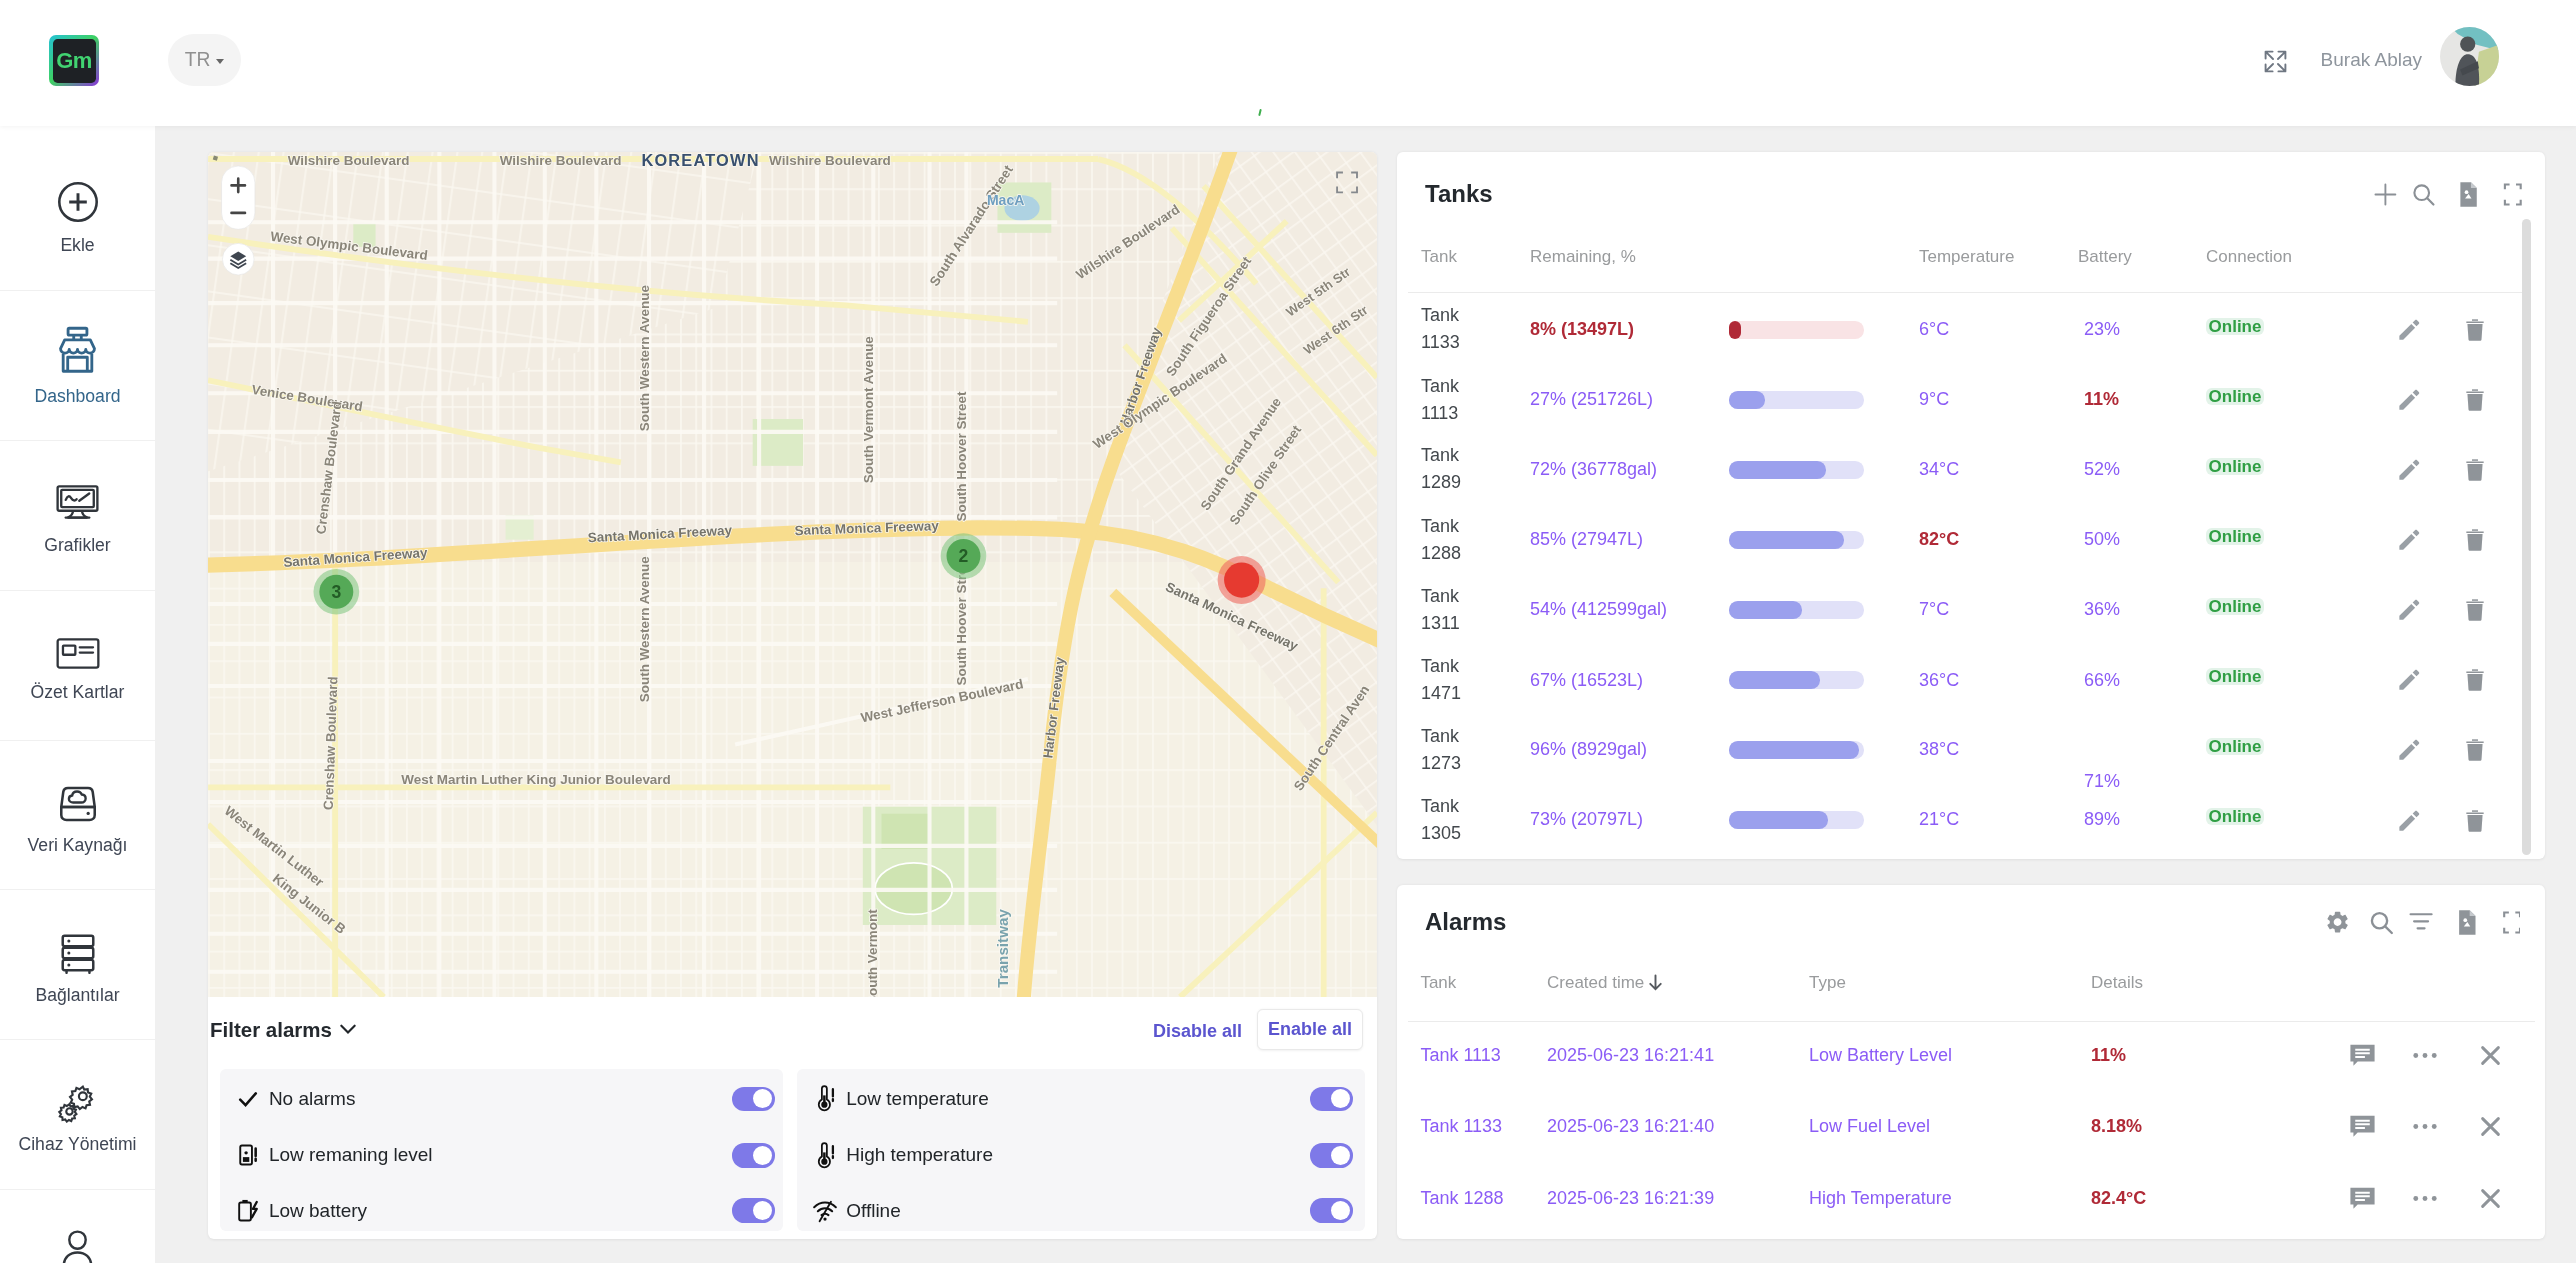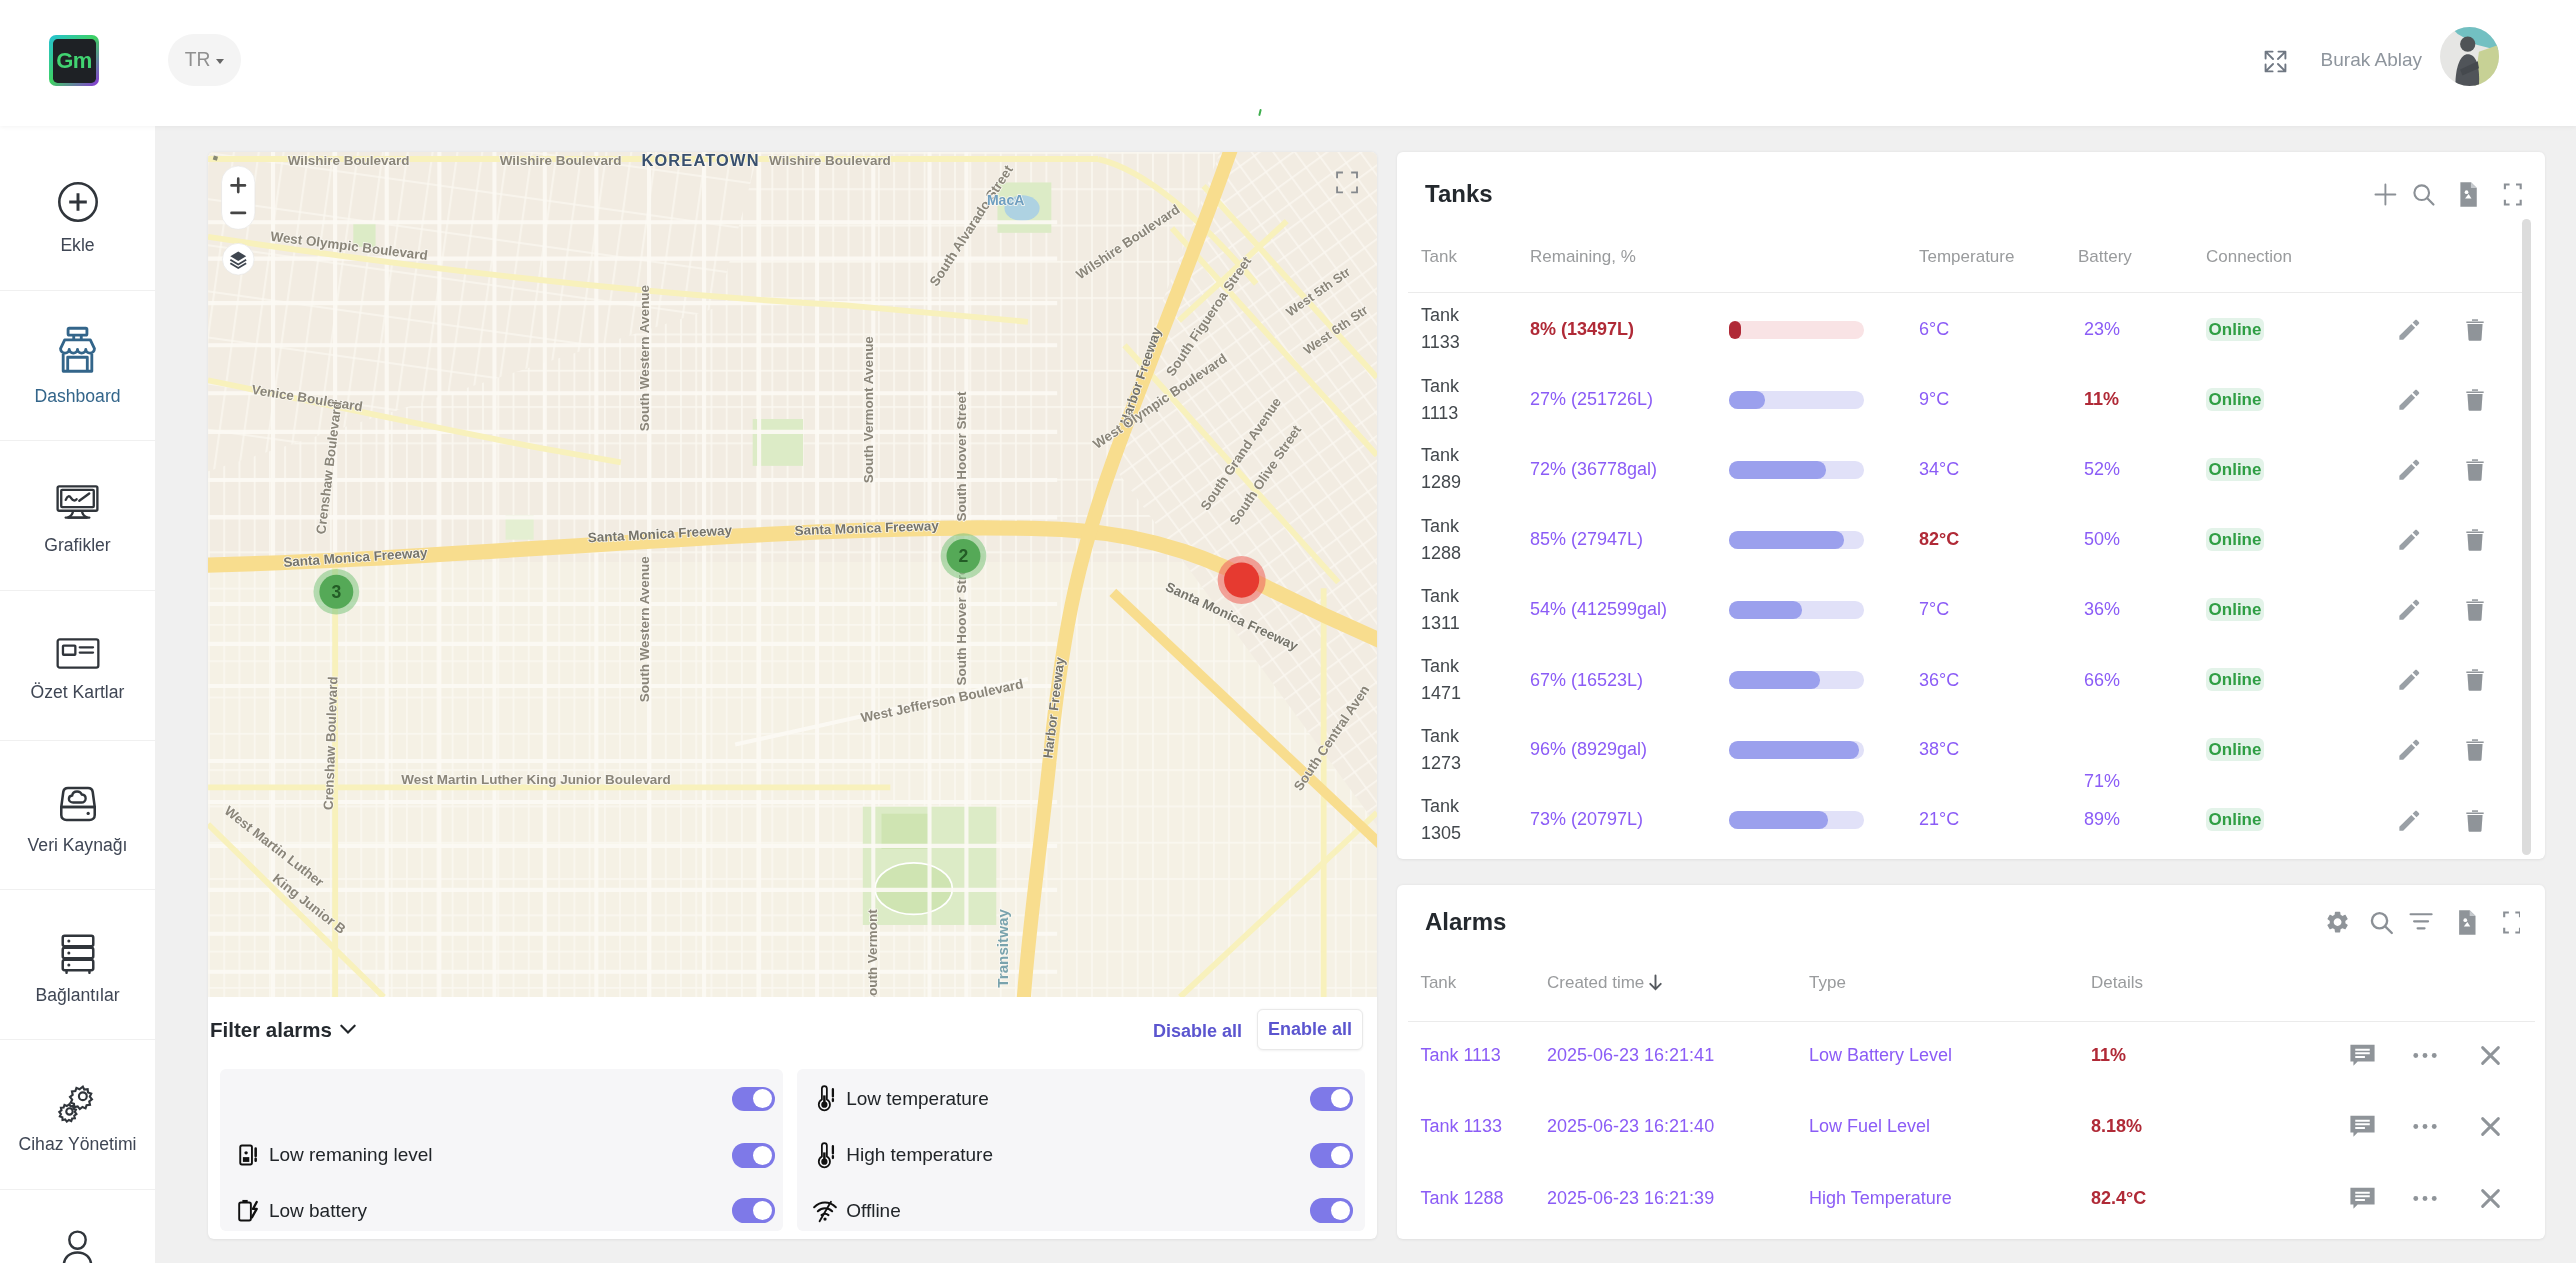--- a/index.html
+++ b/index.html
@@ -30,21 +30,21 @@
   #tankscard { left:1397px; top:152px; width:1148px; height:707px; }
   #alarmscard { left:1397px; top:885px; width:1148px; height:354px; }
   #mapwrap { position:absolute; left:0; top:0; width:1169px; height:845px; border-radius:5.9px 5.9px 0 0; overflow:hidden; }
 
   .cardtitle { position:absolute; font-size:24px; font-weight:bold; color:#24292e; }
   .colhdr { position:absolute; font-size:17px; color:#999b9d; }
   .hdrline { position:absolute; height:0; border-top:1.2px solid #ebebeb; }
   .cell { position:absolute; font-size:18px; color:#8b5cf6; white-space:nowrap; }
   .cell2 { position:absolute; font-size:18px; color:#43484d; line-height:27px; }
   .red { color:#b02a37; font-weight:bold; }
-  .pill { position:absolute; width:58px; height:23px; border-radius:5.9px; background:#e3f3e9; color:#2f9e44;
+  .pill { position:absolute; width:58px; height:17px; border-radius:5.9px; background:#e3f3e9; color:#2f9e44;
           font-size:17px; font-weight:bold; display:flex; align-items:center; justify-content:center; }
   .bar { position:absolute; width:135px; height:17.6px; border-radius:8.8px; }
   .bar .fill { position:absolute; left:0; top:0; height:17.6px; border-radius:8.8px; }
   .vscroll { position:absolute; left:1125px; top:67px; width:8.8px; height:636px; background:#dcdcdc; border-radius:4.7px; }
 
   #tooltip { position:absolute; left:2015px; top:688px; width:333px; height:59px; background:#fff;
              border:1.8px solid #3f3f3f; z-index:20; display:flex; align-items:center; }
   #tooltip span { font-size:25px; color:#20262c; margin-left:15px; white-space:nowrap; }
 
   .ftitle { position:absolute; font-size:20.5px; font-weight:bold; color:#24292e; }
@@ -341,20 +341,28 @@
           </g>
 <path d="M10,6 l7,2 -2,7 -7,-2 Z" fill="#6a6f62" opacity="0.8"></path>
 </svg>
 </div>
     <div class="ftitle" style="left:2px;top:866px;">Filter alarms <svg width="20" height="15" viewBox="0 0 24 16" fill="none" stroke="#212529" stroke-width="2.6" stroke-linecap="round">
           <path d="M4 3.5 L12 11.5 L20 3.5"></path>
         </svg></div>
     <div class="flink" style="right:135px;top:869px;">Disable all</div>
     <div class="fbtn" style="left:1049px;top:857px;">Enable all</div>
     <div class="fbox" style="left:11.7px;top:917px;width:563px;height:162px;">
+      <div class="frow" style="top:2.9px;">
+          <span class="ic">
+            <svg width="26" height="23.4" viewBox="0 0 24 24" fill="none" stroke="#111" stroke-width="2.6" stroke-linecap="round">
+              <path d="M4 13 L9.5 18.5 L20 6.5"></path>
+            </svg>
+          </span>
+          <span class="tx">No alarms</span>
+        </div>
       <div class="toggle" style="left:512px;top:17.6px;"></div>
       <div class="frow" style="top:59px;">
           <span class="ic">
             <svg width="23.4" height="26" viewBox="0 0 22 24" fill="none">
               <rect x="4" y="3" width="11" height="18" rx="1.6" stroke="#111" stroke-width="1.8"></rect>
               <rect x="6.5" y="14" width="6" height="4.5" fill="#111"></rect>
               <circle cx="9.5" cy="10" r="1.6" fill="#111"></circle>
               <path d="M18.5 6 V13 M18.5 15.5 V17.5" stroke="#111" stroke-width="2.4" stroke-linecap="round"></path>
             </svg>
           </span>

